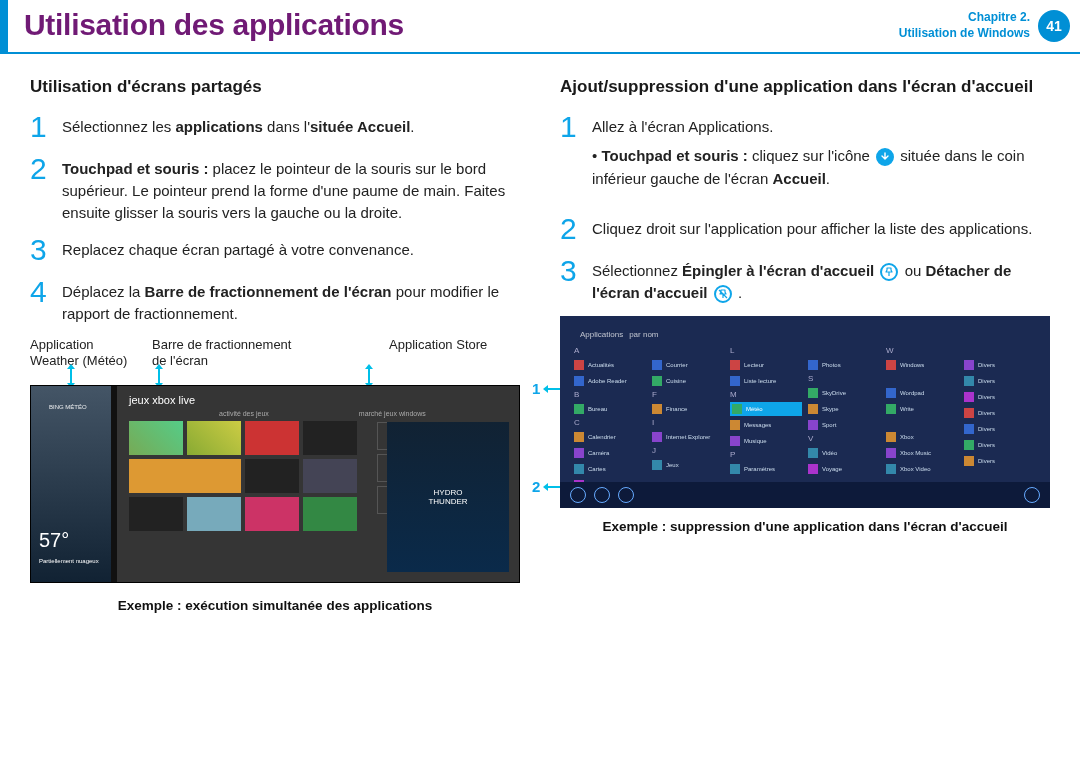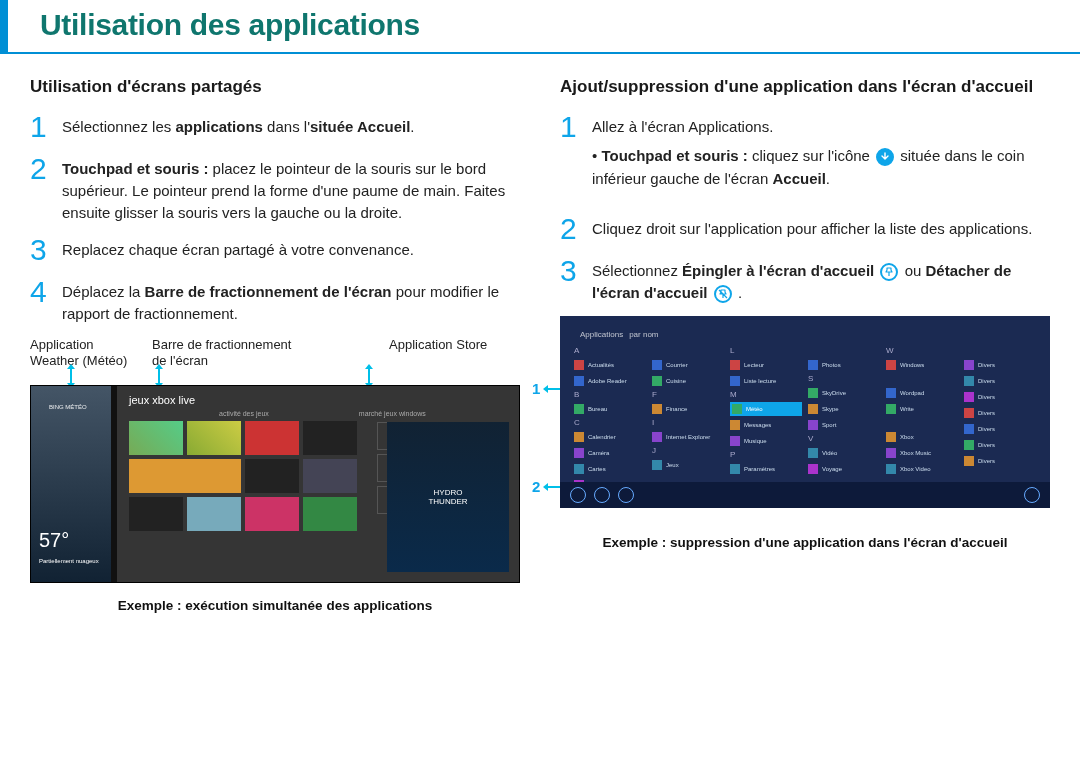--- a/index.html
+++ b/index.html
@@ -1,20 +1,20 @@
 <!DOCTYPE html>
 <html><head>
 <meta charset="utf-8">
 <style>
   * { box-sizing: border-box; margin: 0; padding: 0; }
   body { font-family: "Segoe UI", Arial, sans-serif; background: #fff; width: 1080px; color: #222; }
 
   .header-bar { display: flex; align-items: stretch; height: 54px; border-bottom: 2px solid #008fd5; }
   .tab-blue { width: 8px; background: #008fd5; }
-  .title-main { font-size: 30px; font-weight: 600; color: #0f766e; padding: 8px 32px; flex: 1; letter-spacing: -0.3px; }
+  .title-main { font-size: 30px; font-weight: 600; color: #701a75; padding: 8px 16px; flex: 1; letter-spacing: -0.3px; }
   .header-right { display: flex; align-items: center; gap: 8px; padding-right: 10px; }
   .chapter-block { text-align: right; color: #008fd5; font-size: 12px; font-weight: 700; line-height: 1.3; }
   .page-badge { background: #008fd5; color: #fff; width: 32px; height: 32px; border-radius: 50%; display: flex; align-items: center; justify-content: center; font-size: 14px; font-weight: 600; }
 
   .page-body { display: flex; padding: 22px 30px 10px 30px; gap: 40px; }
   .col { flex: 1; min-width: 0; }
 
   .section-title { font-size: 17px; font-weight: 700; color: #1a1a1a; margin-bottom: 14px; line-height: 1.3; }
 
   .step { display: flex; gap: 10px; margin-bottom: 12px; }
@@ -86,20 +86,27 @@
   .bb-icon { width:16px; height:16px; border:1px solid #6af; border-radius:50%; }
   .apps-bottombar .right { margin-left:auto; }
 
 </style>
 </head>
 <body>
 
 <div class="header-bar">
   <div class="tab-blue"></div>
   <div class="title-main">Utilisation des applications</div>
+  <div class="header-right">
+    <div class="chapter-block">
+      <div>Chapitre 2.</div>
+      <div>Utilisation de Windows</div>
+    </div>
+    <div class="page-badge">41</div>
+  </div>
 </div>
 
 <div class="page-body">
 
   <div class="col">
     <div class="section-title">Utilisation d'écrans partagés</div>
 
     <div class="step">
       <div class="step-num">1</div>
       <div class="step-text">
@@ -416,16 +423,16 @@
         </div>
         <div class="apps-bottombar">
           <div class="bb-icon"></div>
           <div class="bb-icon"></div>
           <div class="bb-icon"></div>
           <div class="bb-icon right"></div>
         </div>
       </div>
     </div>
 
-    <div class="caption" style="margin-top:26px">Exemple : suppression d'une application dans l'écran d'accueil</div>
+    <div class="caption" style="margin-top:10px">Exemple : suppression d'une application dans l'écran d'accueil</div>
   </div>
 
 </div>
 
 </body></html>

